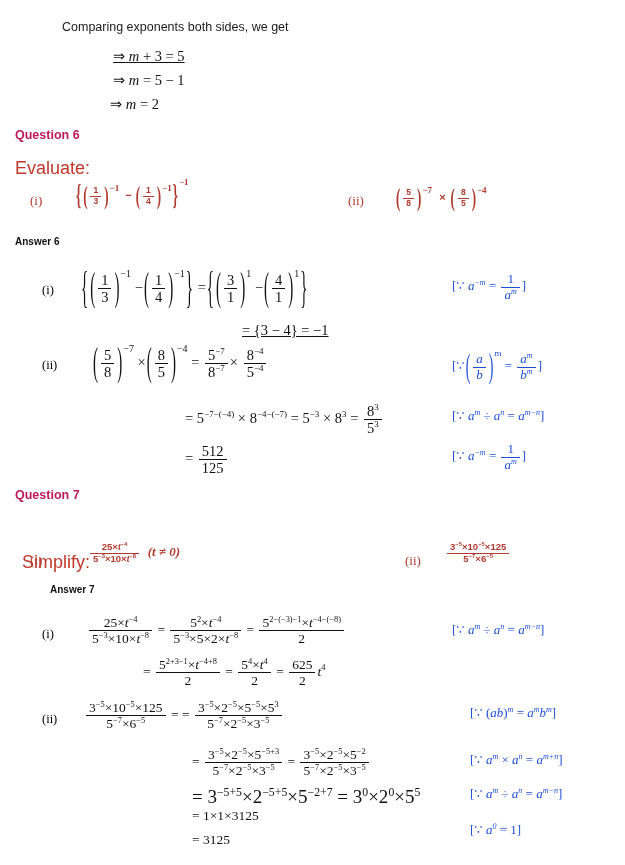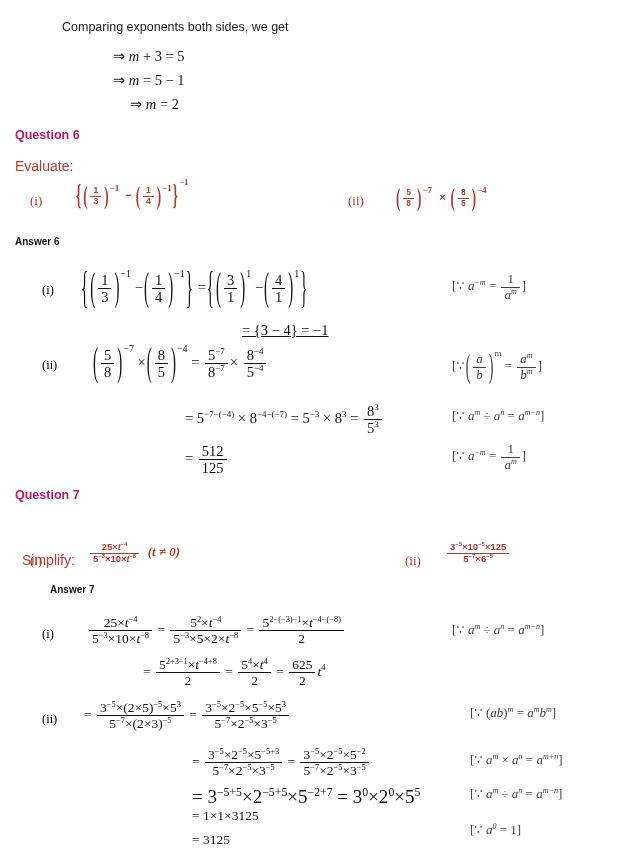--- a/index.html
+++ b/index.html
@@ -71,40 +71,40 @@
     color: #be185d;
   }
   .ahead {
     font-family: "Liberation Sans", sans-serif;
     font-size: 10px;
     font-weight: bold;
     color: #111111;
   }
   .qsub {
     font-family: "Liberation Sans", sans-serif;
-    font-size: 14px;
+    font-size: 18px;
     color: #c0392b;
   }
   .qitem {
     color: #b03a2e;
     font-family: "Liberation Serif", serif;
     font-size: 13px;
   }
   .label-roman {
     font-family: "Liberation Serif", serif;
     font-size: 12.5px;
     font-style: normal;
   }
   .blackmath {
     color: #111111;
     font-family: "Liberation Serif", serif;
     font-size: 14.5px;
   }
   .note {
-    color: #404040;
+    color: #1d4ed8;
     font-family: "Liberation Serif", serif;
     font-size: 13px;
   }
   .smallred {
     color: #b03a2e;
     font-family: "Liberation Sans", sans-serif;
     font-size: 9.5px;
     font-weight: bold;
   }
   .smallred .frac > .den { border-top: 1.2px solid #b03a2e; }
@@ -114,31 +114,31 @@
     font-size: 13px;
     color: #b03a2e;
   }
   .arrow { font-family: "Liberation Serif", serif; font-style: normal; }
 </style>
 </head>
 <body>
 
 <div class="blk lead" style="left:62px; top:20px;">Comparing exponents both sides, we get</div>
 
-<div class="blk blackmath" style="left:113px; top:48px;">
+<div class="blk blackmath" style="left:113px; top:48px;text-decoration:underline;">
   <span class="arrow">⇒</span>
   <span class="var">m</span><span class="up"> + 3 = 5</span>
 </div>
 
 <div class="blk blackmath" style="left:113px; top:72px;">
   <span class="arrow">⇒</span>
   <span class="var">m</span><span class="up"> = 5 − 1</span>
 </div>
 
-<div class="blk blackmath" style="left:130px; top:96px;">
+<div class="blk blackmath" style="left:110px; top:96px;">
   <span class="arrow">⇒</span>
   <span class="var">m</span><span class="up"> = 2</span>
 </div>
 
 <div class="blk qhead" style="left:15px; top:128px;">Question 6</div>
 <div class="blk qsub" style="left:15px; top:158px;">Evaluate:</div>
 
 <div class="blk qitem" style="left:30px; top:193px;">(i)</div>
 
 <div class="blk smallred" style="left:75px; top:186px; font-size:11px;">
@@ -275,22 +275,22 @@
   <span class="frac"><span class="num"><span>5</span><sup>2+3−1</sup>×<span class="var">t</span><sup>−4+8</sup></span><span class="den">2</span></span>
   <span class="up">=</span>
   <span class="frac"><span class="num"><span>5</span><sup>4</sup>×<span class="var">t</span><sup>4</sup></span><span class="den">2</span></span>
   <span class="up">=</span>
   <span class="frac"><span class="num">625</span><span class="den">2</span></span><span class="var">t</span><sup>4</sup>
 </div>
 
 <div class="blk label-roman" style="left:42px; top:712px;">(ii)</div>
 
 <div class="blk blackmath" style="left:84px; top:700px; font-size:13.5px;">
-  <span class="up">=</span>
-  <span class="frac"><span class="num">3<sup>−5</sup>×(2×5)<sup>−5</sup>×5<sup>3</sup></span><span class="den">5<sup>−7</sup>×(2×3)<sup>−5</sup></span></span>
+  <span class="frac"><span class="num">3<sup>−5</sup>×10<sup>−5</sup>×125</span><span class="den">5<sup>−7</sup>×6<sup>−5</sup></span></span>
+  <span class="up">=</span>
   <span class="up">=</span>
   <span class="frac"><span class="num">3<sup>−5</sup>×2<sup>−5</sup>×5<sup>−5</sup>×5<sup>3</sup></span><span class="den">5<sup>−7</sup>×2<sup>−5</sup>×3<sup>−5</sup></span></span>
 </div>
 
 <div class="blk note" style="left:470px; top:705px;">
   <span class="up">[</span><span class="up">∵</span>
   <span class="up">(</span><span class="var">ab</span><span class="up">)</span><sup class="var">m</sup>
   <span class="up">=</span>
   <span class="var">a</span><sup class="var">m</sup><span class="var">b</span><sup class="var">m</sup><span class="up">]</span>
 </div>

